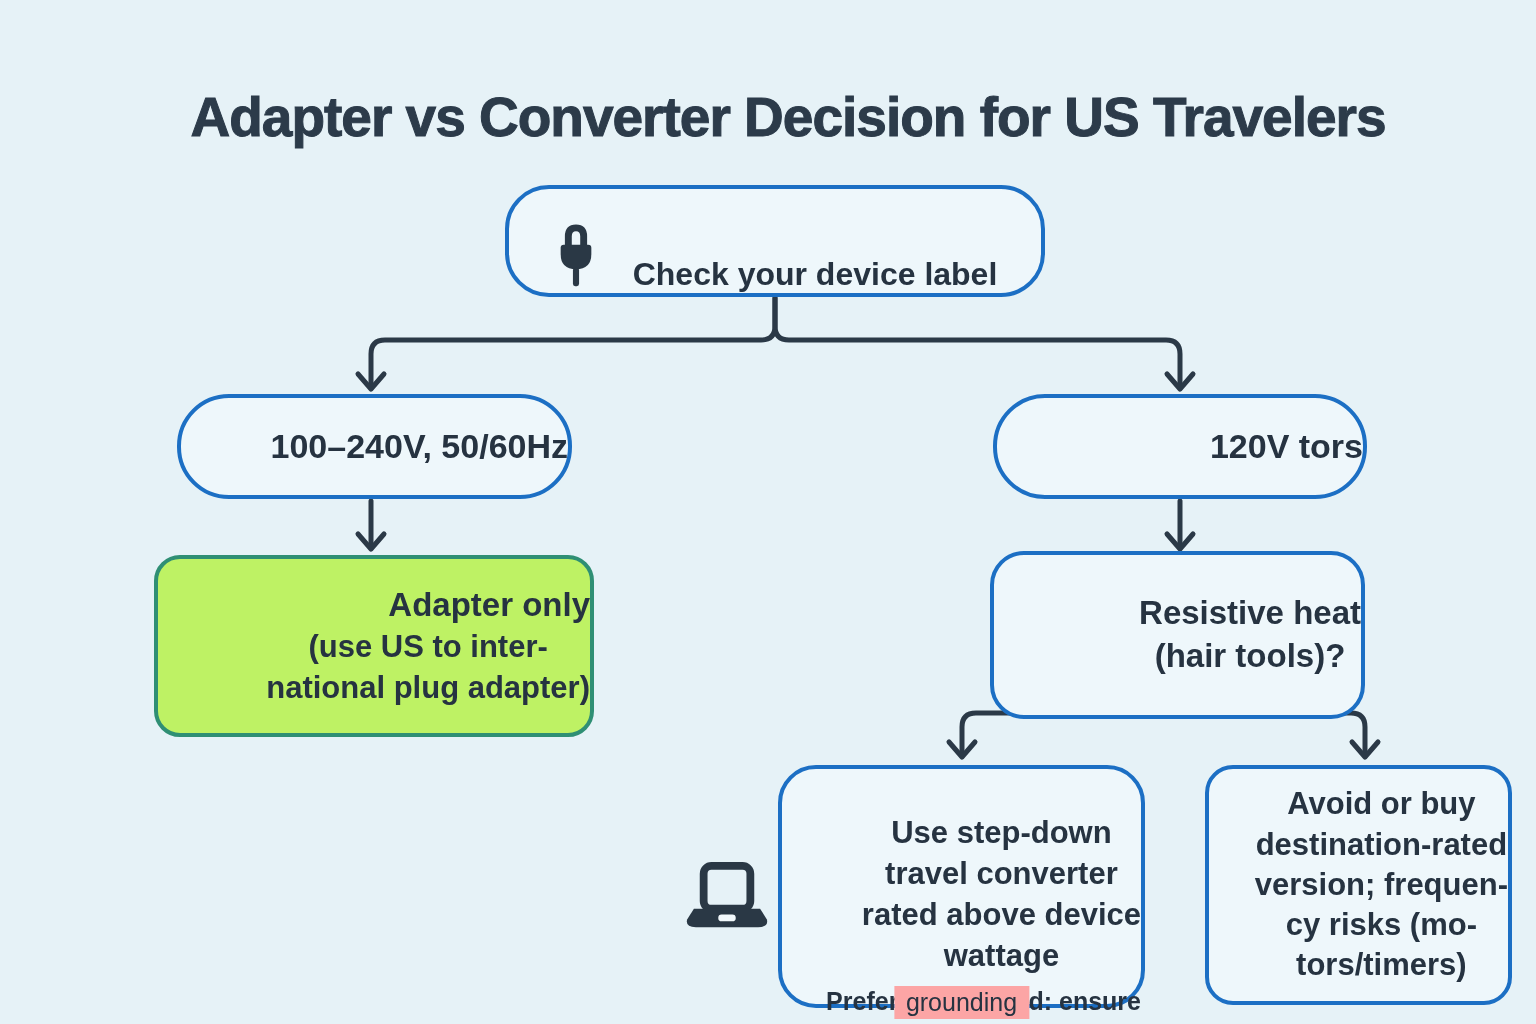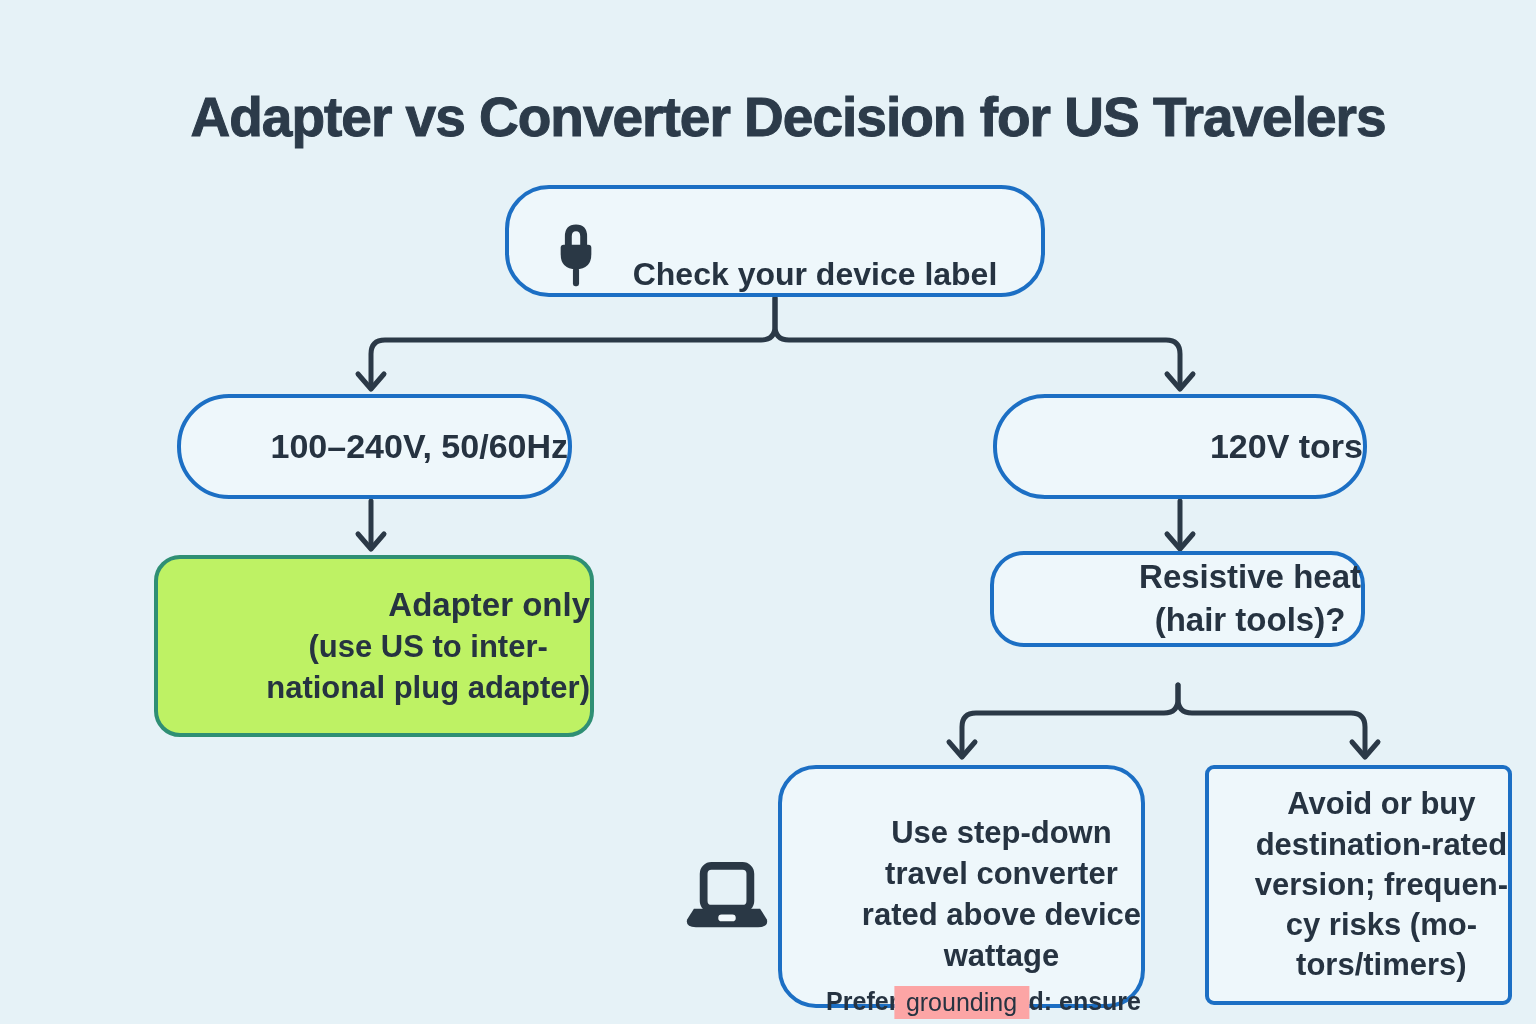--- a/index.html
+++ b/index.html
@@ -70,21 +70,21 @@
     background: #bef264;
     border-color: #2f8f74;
     font-size: 31px;
     line-height: 1.32;
   }
   #node-adapter .adapter-heading {
     font-size: 33px;
     line-height: 1.35;
   }
   #node-heat {
-    left: 990px; top: 551px; width: 375px; height: 96px;
+    left: 990px; top: 551px; width: 375px; height: 168px;
     border-radius: 34px;
     font-size: 33px;
     line-height: 1.3;
   }
   #node-converter {
     left: 778px; top: 765px; width: 367px; height: 243px;
     border-radius: 38px;
     font-size: 31px;
     line-height: 1.32;
     justify-content: flex-start;
@@ -102,21 +102,21 @@
     left: 50%;
     transform: translateX(-50%);
     font-size: 25px;
     font-weight: normal;
     background: #fca5a5;
     padding: 0 12px;
     white-space: nowrap;
   }
   #node-avoid {
     left: 1205px; top: 765px; width: 307px; height: 240px;
-    border-radius: 9px;
+    border-radius: 28px;
     font-size: 31px;
     line-height: 1.3;
   }
   .plug-icon-svg {
     width: 46px;
     height: 72px;
     flex: 0 0 auto;
   }
   .laptop-icon {
     position: absolute;

